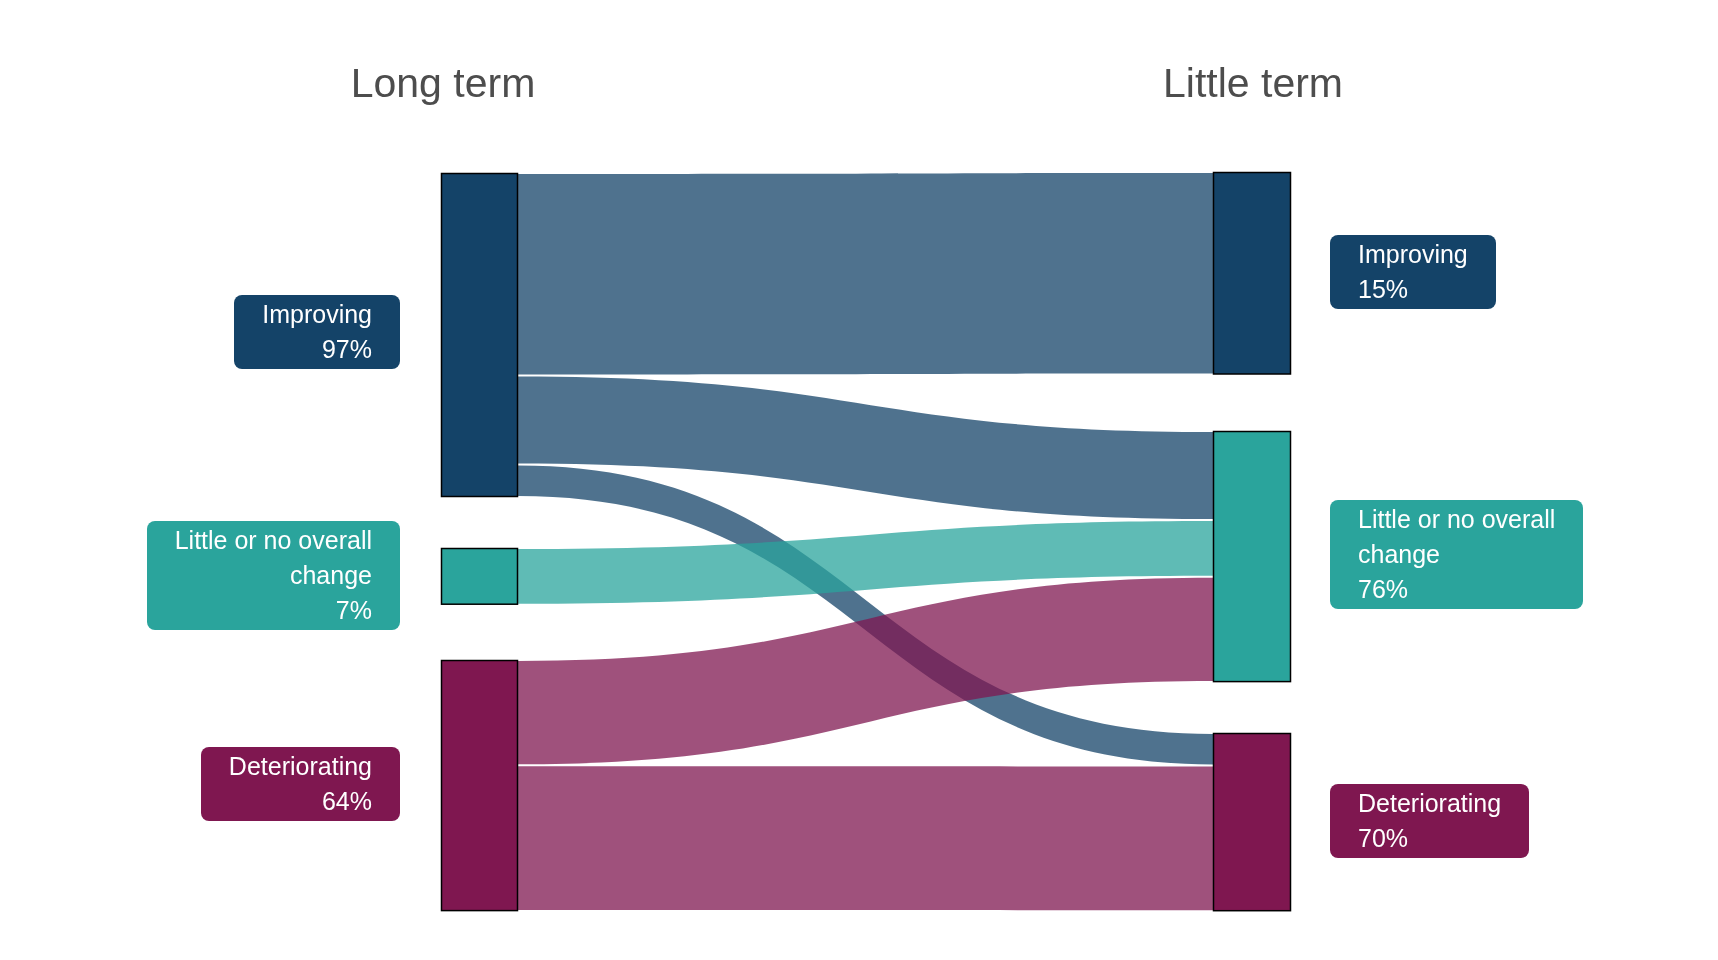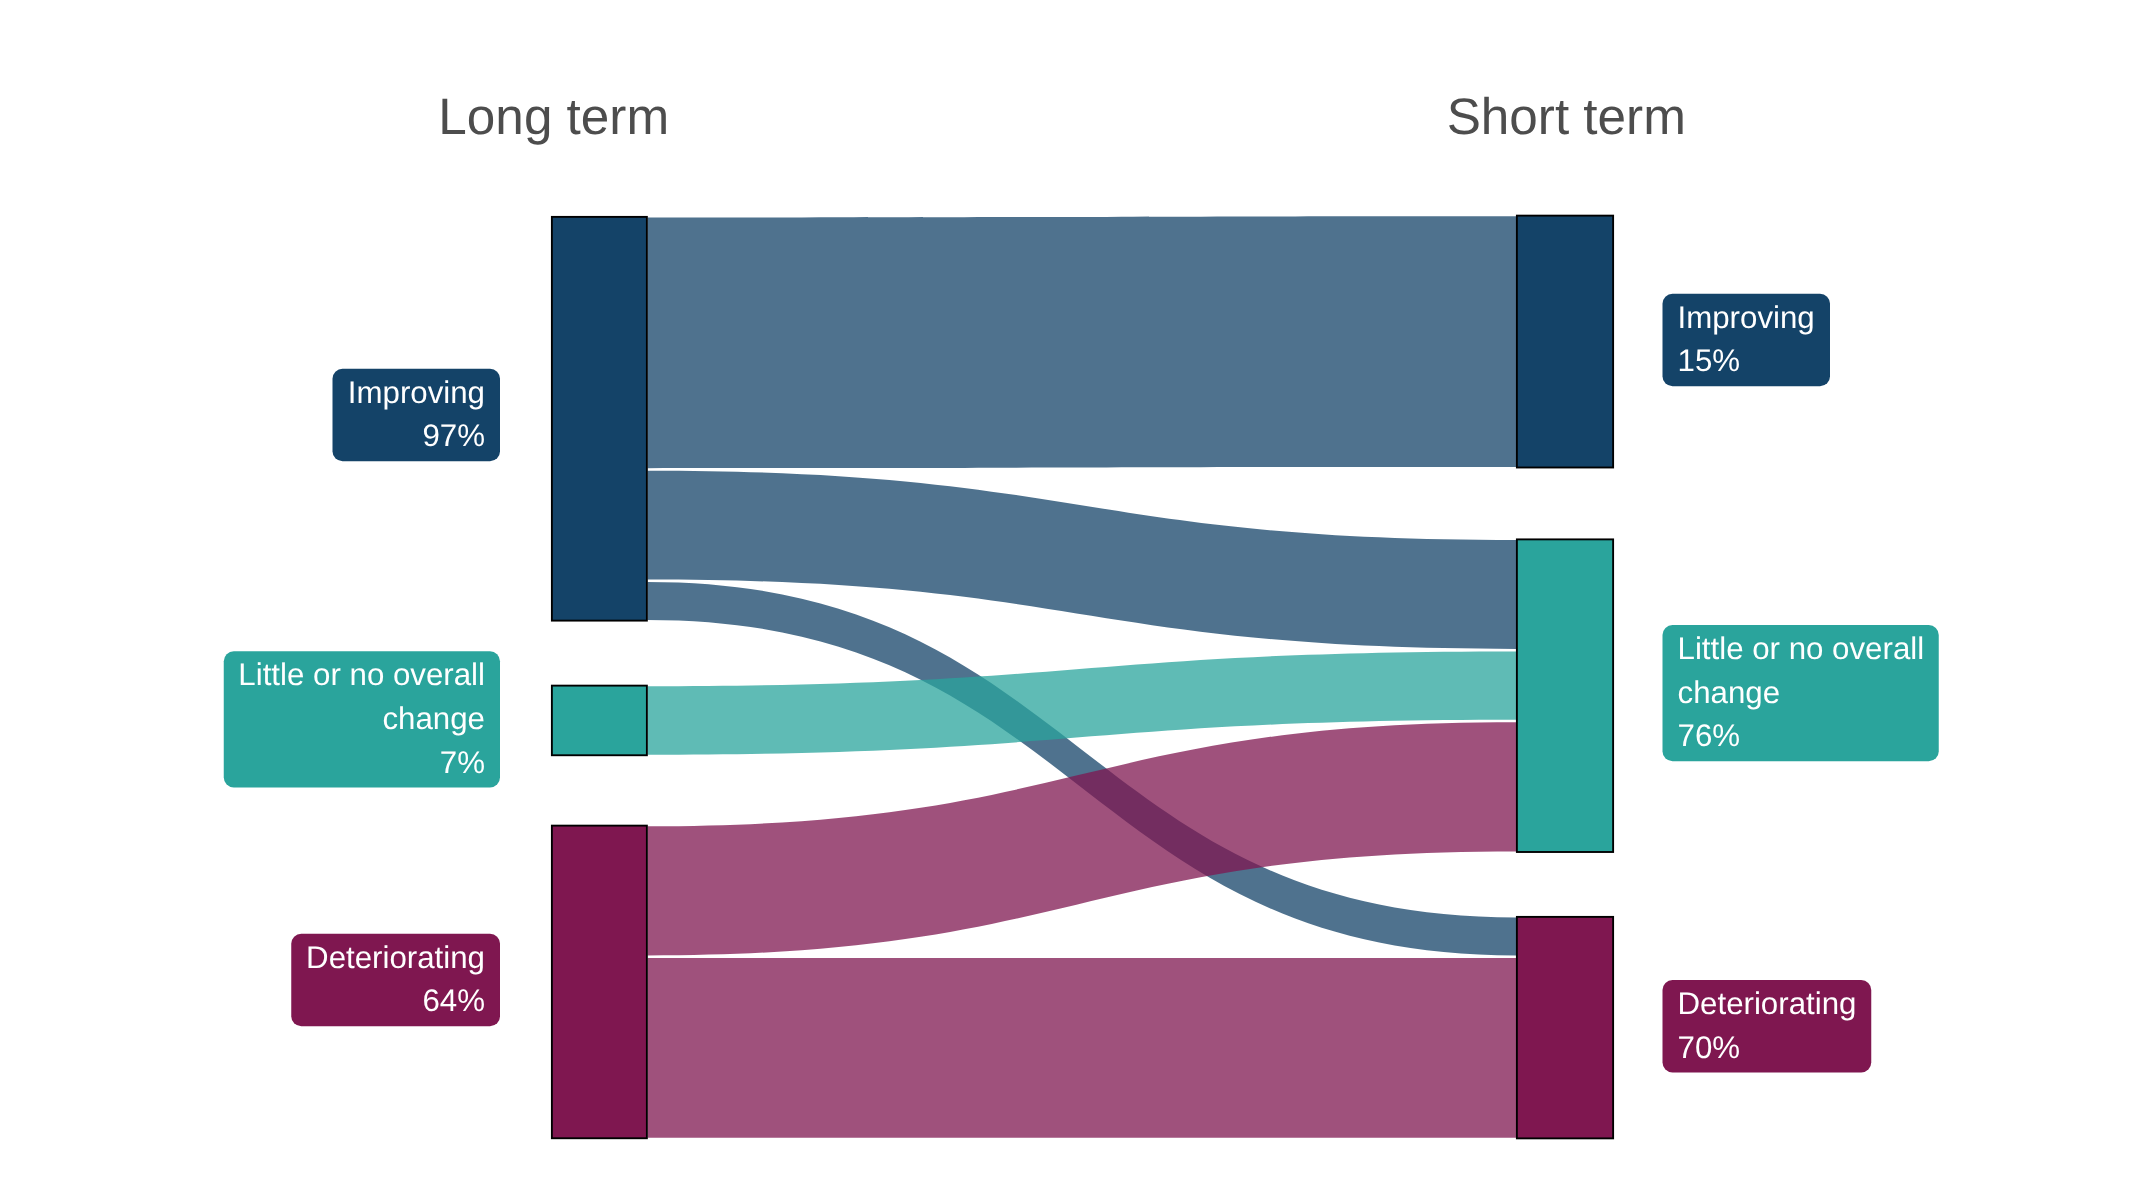--- a/index.html
+++ b/index.html
@@ -10,56 +10,56 @@
   }
   .canvas {
     position: relative;
     width: 1718px;
     height: 960px;
     background: #ffffff;
     overflow: hidden;
   }
   .col-title {
     position: absolute;
-    top: 70px;
+    top: 60px;
     transform: translateX(-50%);
     font-size: 41px;
     color: #4d4d4d;
     white-space: nowrap;
   }
   #title-long  { left: 443px; }
   #title-short { left: 1253px; }
   #sankey-svg { position: absolute; left: 0; top: 0; }
   .label-box {
     position: absolute;
     color: #ffffff;
     font-size: 25px;
     line-height: 35px;
-    padding: 2px 12px;
+    padding: 2px 28px;
     border-radius: 8px;
     white-space: nowrap;
   }
   .label-box .ln { display: block; }
   .label-left  { text-align: right; }
   .label-right { text-align: left; }
   
   #lab-l0 { right: 1318px; top: 295px; }
   #lab-l1 { right: 1318px; top: 521px; }
   #lab-l2 { right: 1318px; top: 747px; }
   #lab-r0 { left: 1330px; top: 235px; }
   #lab-r1 { left: 1330px; top: 500px; }
   #lab-r2 { left: 1330px; top: 784px; }
 </style>
 </head>
 <body>
 
 <div class="canvas">
 
   <div class="col-title" id="title-long">Long term</div>
-  <div class="col-title" id="title-short">Short term</div>
+  <div class="col-title" id="title-short">Little term</div>
 
   <svg id="sankey-svg" width="1718" height="960" viewBox="0 0 1718 960">
     <g id="links-layer">
         <path d="M 518 174 C 865.5 174 865.5 173 1213 173 L 1213 373.5 C 865.5 373.5 865.5 374.5 518 374.5 Z" fill="#144368" fill-opacity="0.75" stroke="none"></path>
         <path d="M 518 376.5 C 865.5 376.5 865.5 432 1213 432 L 1213 519.1 C 865.5 519.1 865.5 463.6 518 463.6 Z" fill="#144368" fill-opacity="0.75" stroke="none"></path>
         <path d="M 518 465.6 C 865.5 465.6 865.5 734 1213 734 L 1213 764.4 C 865.5 764.4 865.5 496 518 496 Z" fill="#144368" fill-opacity="0.75" stroke="none"></path>
         <path d="M 518 549 C 865.5 549 865.5 521.1 1213 521.1 L 1213 575.8000000000001 C 865.5 575.8000000000001 865.5 603.7 518 603.7 Z" fill="#2aa49c" fill-opacity="0.75" stroke="none"></path>
         <path d="M 518 661 C 865.5 661 865.5 577.8000000000001 1213 577.8000000000001 L 1213 681.1 C 865.5 681.1 865.5 764.3 518 764.3 Z" fill="#7f1750" fill-opacity="0.75" stroke="none"></path>
         <path d="M 518 766.3 C 865.5 766.3 865.5 766.4 1213 766.4 L 1213 910.1999999999999 C 865.5 910.1999999999999 865.5 910.0999999999999 518 910.0999999999999 Z" fill="#7f1750" fill-opacity="0.75" stroke="none"></path>
       </g>

